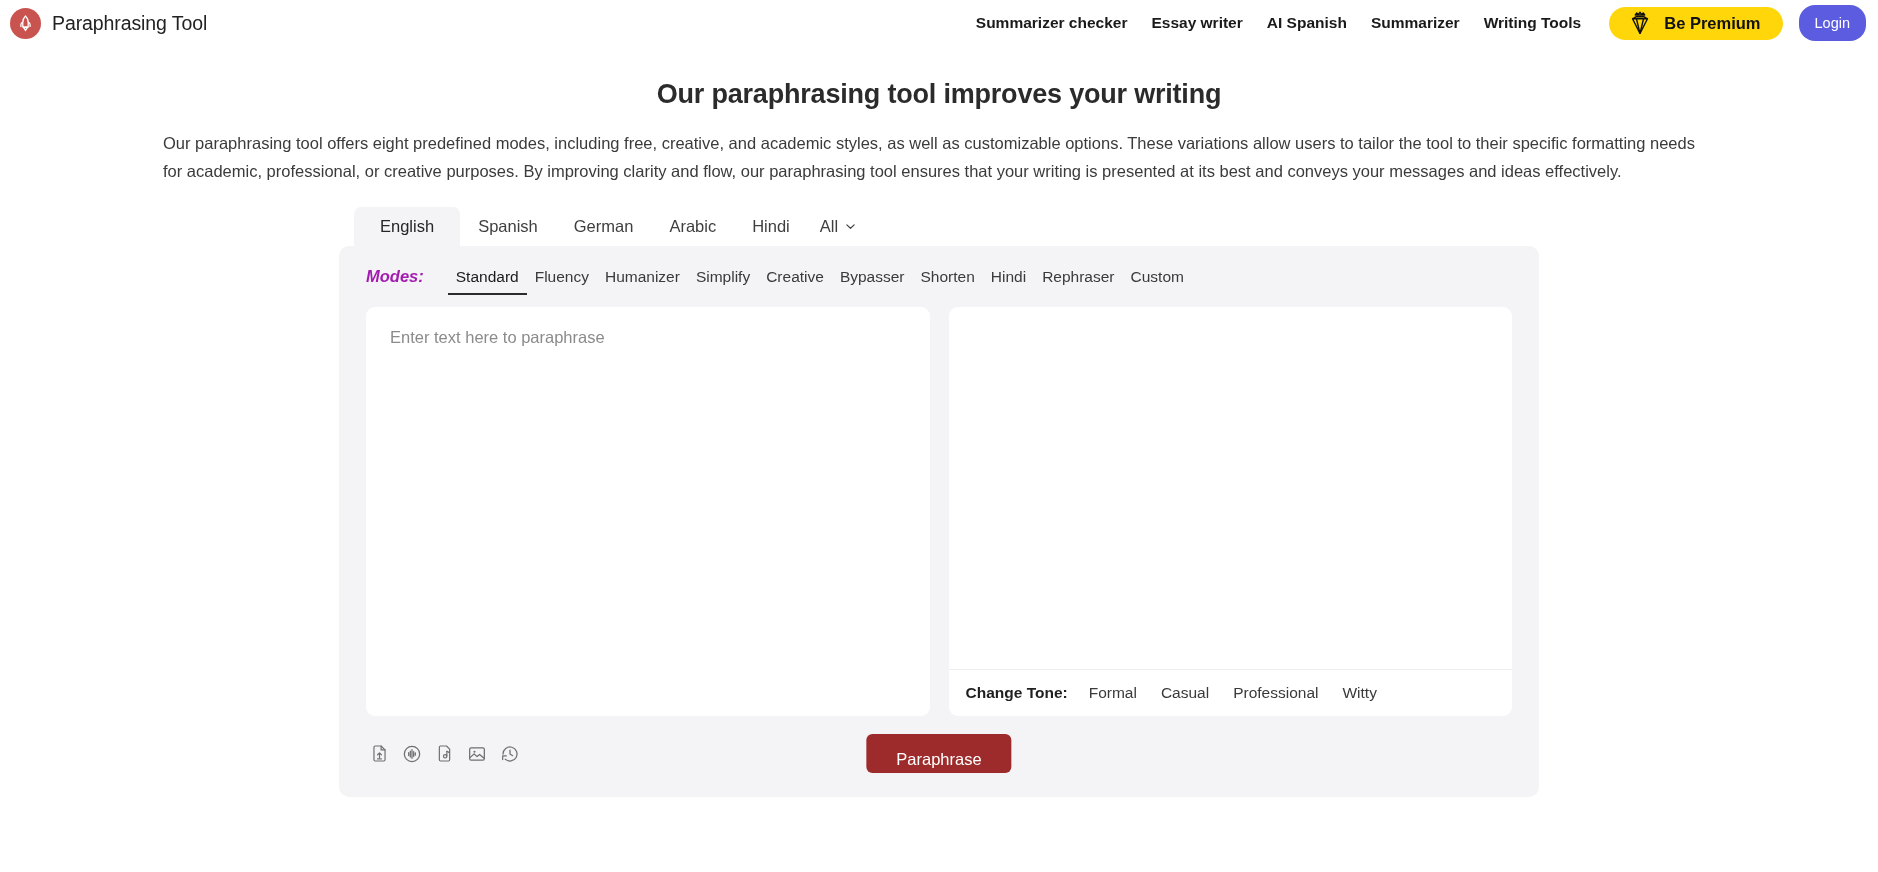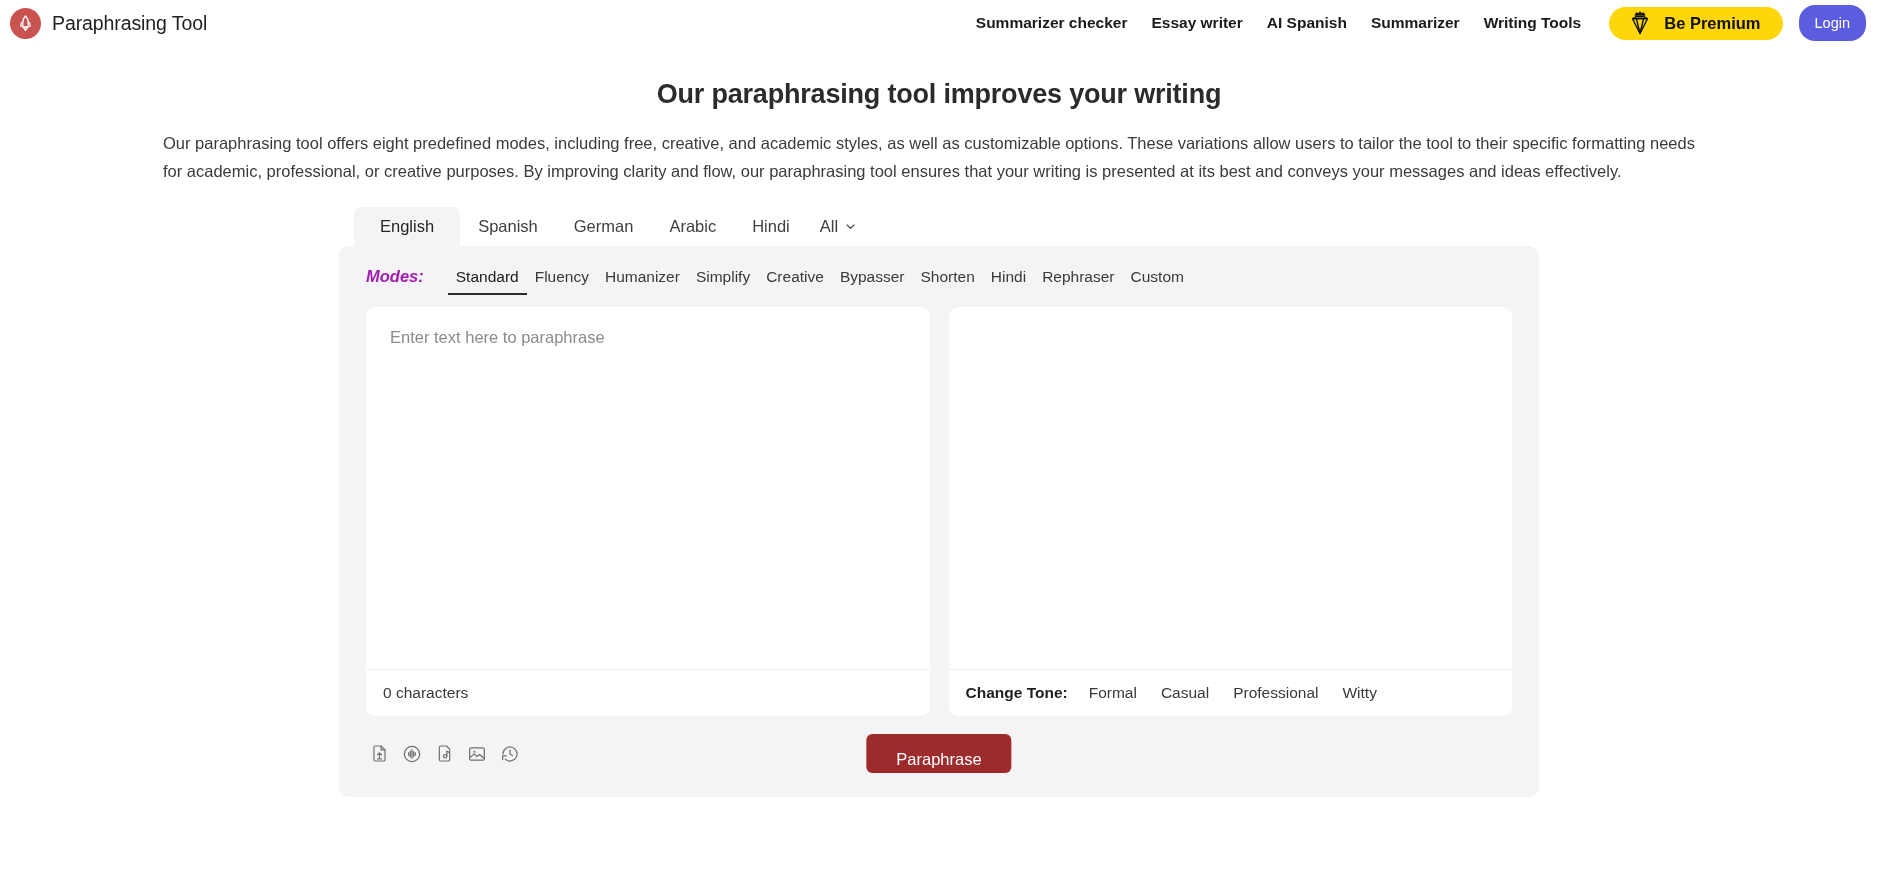--- a/index.html
+++ b/index.html
@@ -324,23 +324,20 @@
       <span class="mode-item">Rephraser</span>
       <span class="mode-item">Custom</span>
     </div>
 
     <div class="panels">
 
       <div class="panel">
         <div class="editor-area">
           <div class="placeholder">Enter text here to paraphrase</div>
         </div>
-        <div class="panel-foot">
-          <span class="char-count">0 characters</span>
-        </div>
       </div>
 
       <div class="panel">
         <div class="editor-area"></div>
         <div class="panel-foot">
           <span class="tone-label">Change Tone:</span>
           <span class="tone-item">Formal</span>
           <span class="tone-item">Casual</span>
           <span class="tone-item">Professional</span>
           <span class="tone-item">Witty</span>

